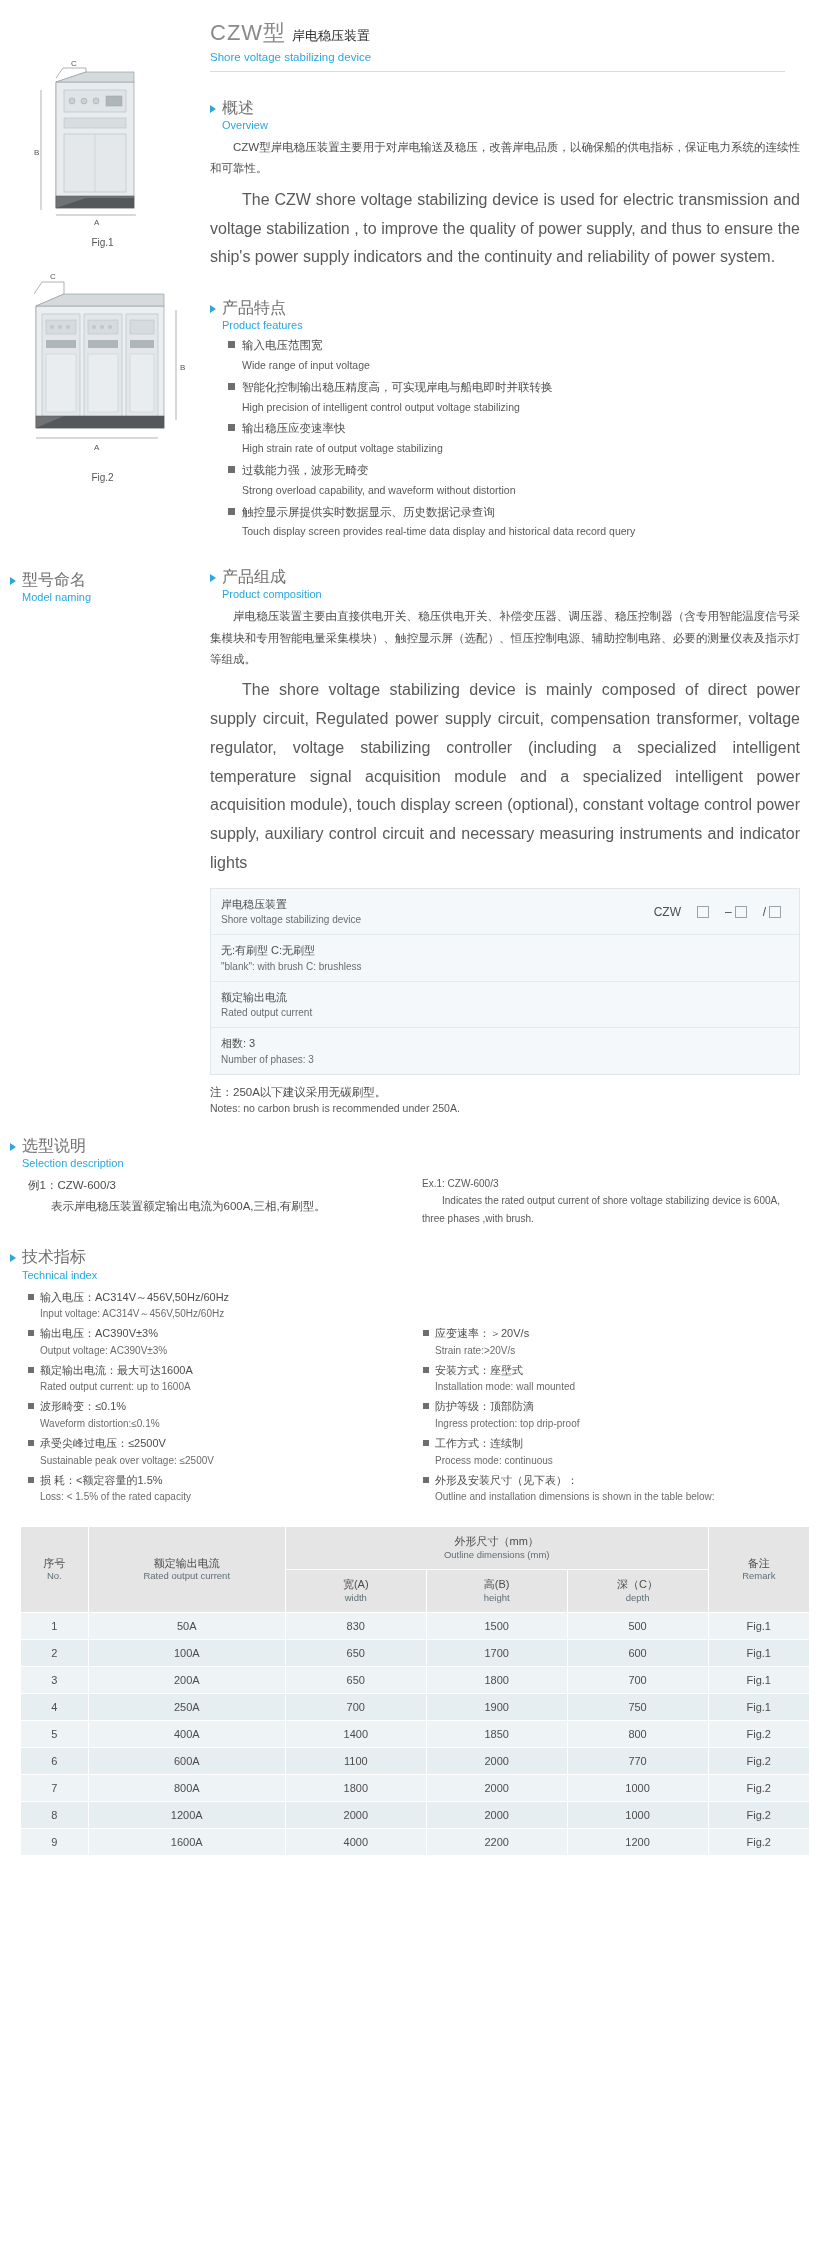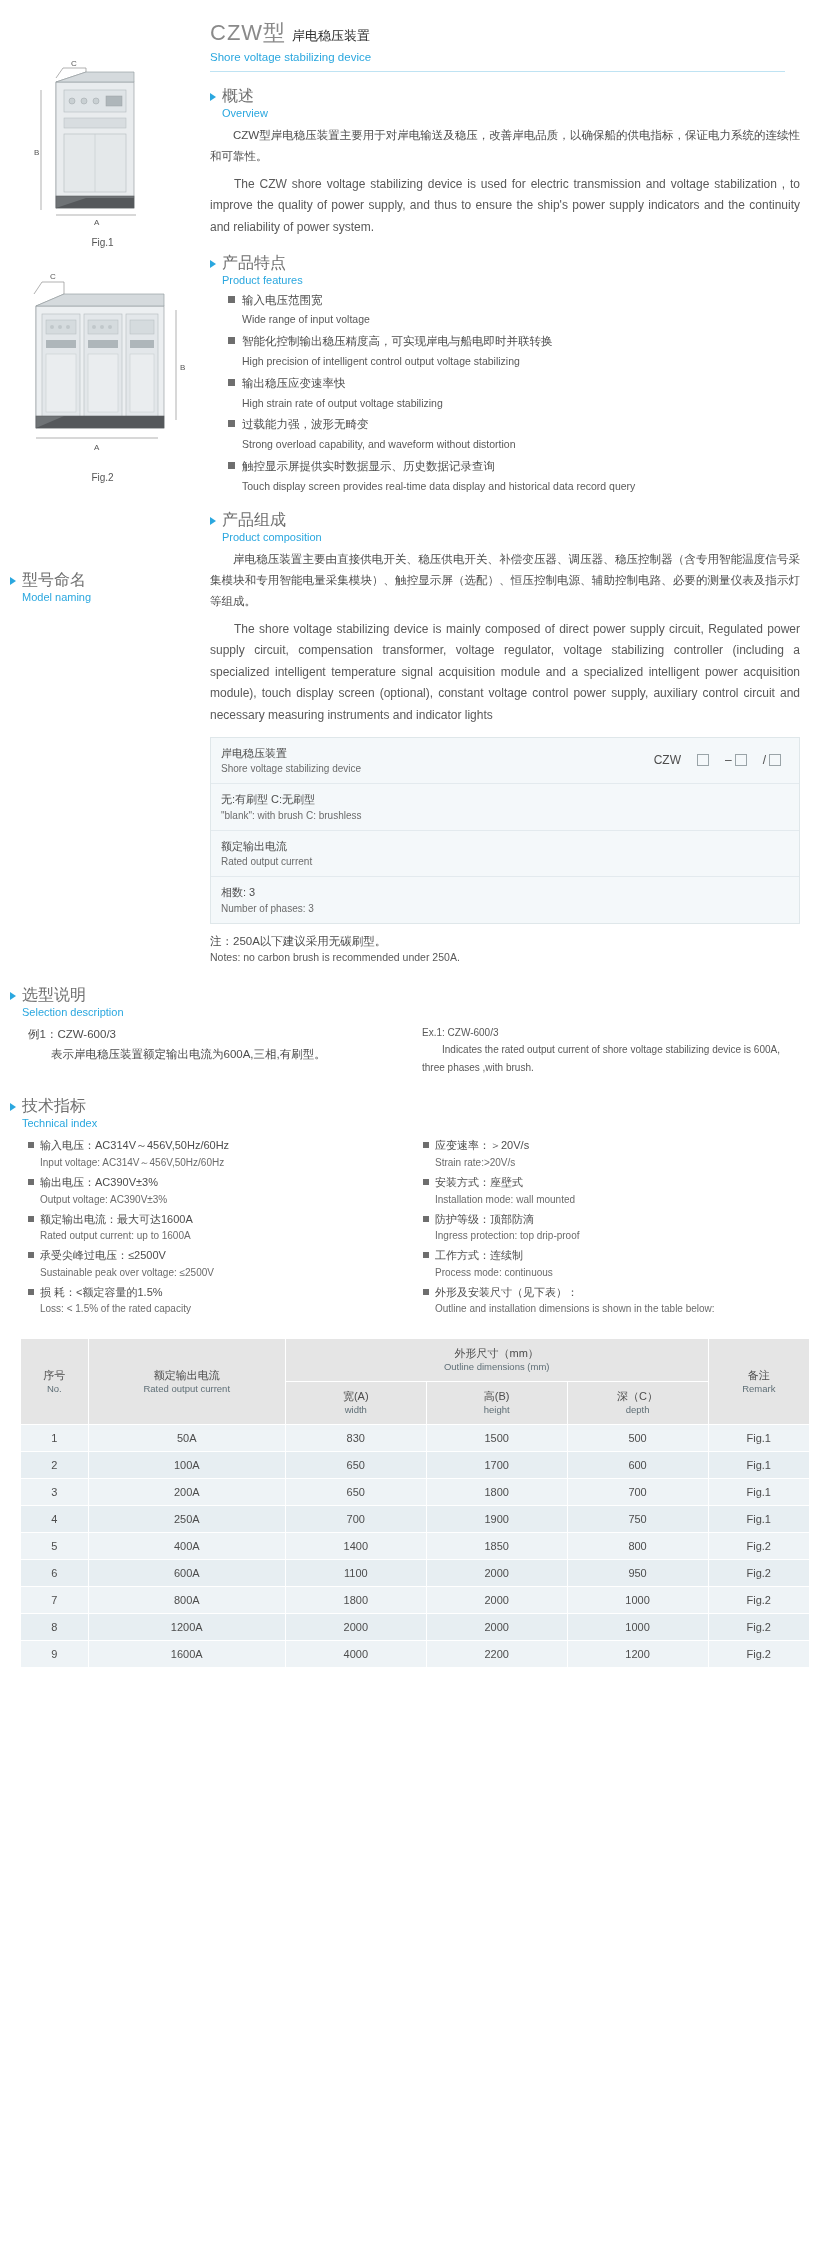--- a/index.html
+++ b/index.html
@@ -22,29 +22,29 @@
   .hr-blue { height: 1px; background: #bfe3f3; margin: 8px 0 0 210px; width: 575px; }
 
   
   .left-col { position: absolute; left: 0; top: 60px; width: 205px; }
   .fig-box { text-align: center; margin-bottom: 6px; }
   .fig-caption { font-size: 10px; color: #555; margin-top: 2px; }
 
   .right-col { margin-left: 210px; width: 600px; padding-right: 10px; }
 
   
-  .sec { margin-top: 14px; }
+  .sec { margin-top: 26px; }
   .sec-head { display: flex; align-items: flex-start; gap: 6px; }
   .tri { width: 0; height: 0; border-left: 6px solid #2aa7df; border-top: 4px solid transparent; border-bottom: 4px solid transparent; margin-top: 7px; }
   .sec-cn { font-size: 16px; color: #6f6f6f; font-weight: normal; line-height: 1.2; }
   .sec-en { font-size: 11px; color: #2aa7df; margin-top: 2px; }
 
   .body-text { font-size: 11.5px; line-height: 1.85; color: #4d4d4d; text-align: justify; }
   .indent { text-indent: 2em; }
-  .body-en { font-size: 12px; line-height: 1.8; color: #595959; text-align: justify; }
+  .body-en { font-size: 16px; line-height: 1.8; color: #595959; text-align: justify; }
 
   
   .feat { margin-top: 4px; }
   .feat-item { margin-bottom: 2px; }
   .feat-cn { font-size: 11.5px; color: #4d4d4d; display: flex; align-items: flex-start; gap: 7px; line-height: 1.8; }
   .sq { width: 7px; height: 7px; background: #6e6e6e; margin-top: 6px; flex: 0 0 auto; }
   .feat-en { font-size: 10.5px; color: #595959; margin-left: 14px; line-height: 1.8; }
 
   
   .mn-wrap { margin-top: 10px; border: 1px solid #dfe7ea; background: #f4f8fa; }
@@ -365,20 +365,27 @@
         <div class="ti-item">
           <div class="ti-cn">
               <span class="ti-sq"></span>
               <span>额定输出电流：最大可达1600A</span>
             </div>
           <div class="ti-en">Rated output current: up to 1600A</div>
         </div>
         <div class="ti-item">
           <div class="ti-cn">
               <span class="ti-sq"></span>
+              <span>波形畸变：≤0.1%</span>
+            </div>
+          <div class="ti-en">Waveform distortion:≤0.1%</div>
+        </div>
+        <div class="ti-item">
+          <div class="ti-cn">
+              <span class="ti-sq"></span>
               <span>承受尖峰过电压：≤2500V</span>
             </div>
           <div class="ti-en">Sustainable peak over voltage: ≤2500V</div>
         </div>
         <div class="ti-item">
           <div class="ti-cn">
               <span class="ti-sq"></span>
               <span>损   耗：&lt;额定容量的1.5%</span>
             </div>
           <div class="ti-en">Loss: &lt; 1.5% of the rated capacity</div>
@@ -507,21 +514,21 @@
           <td>1400</td>
           <td>1850</td>
           <td>800</td>
           <td>Fig.2</td>
         </tr>
         <tr>
           <td>6</td>
           <td>600A</td>
           <td>1100</td>
           <td>2000</td>
-          <td>950</td>
+          <td>770</td>
           <td>Fig.2</td>
         </tr>
         <tr>
           <td>7</td>
           <td>800A</td>
           <td>1800</td>
           <td>2000</td>
           <td>1000</td>
           <td>Fig.2</td>
         </tr>

